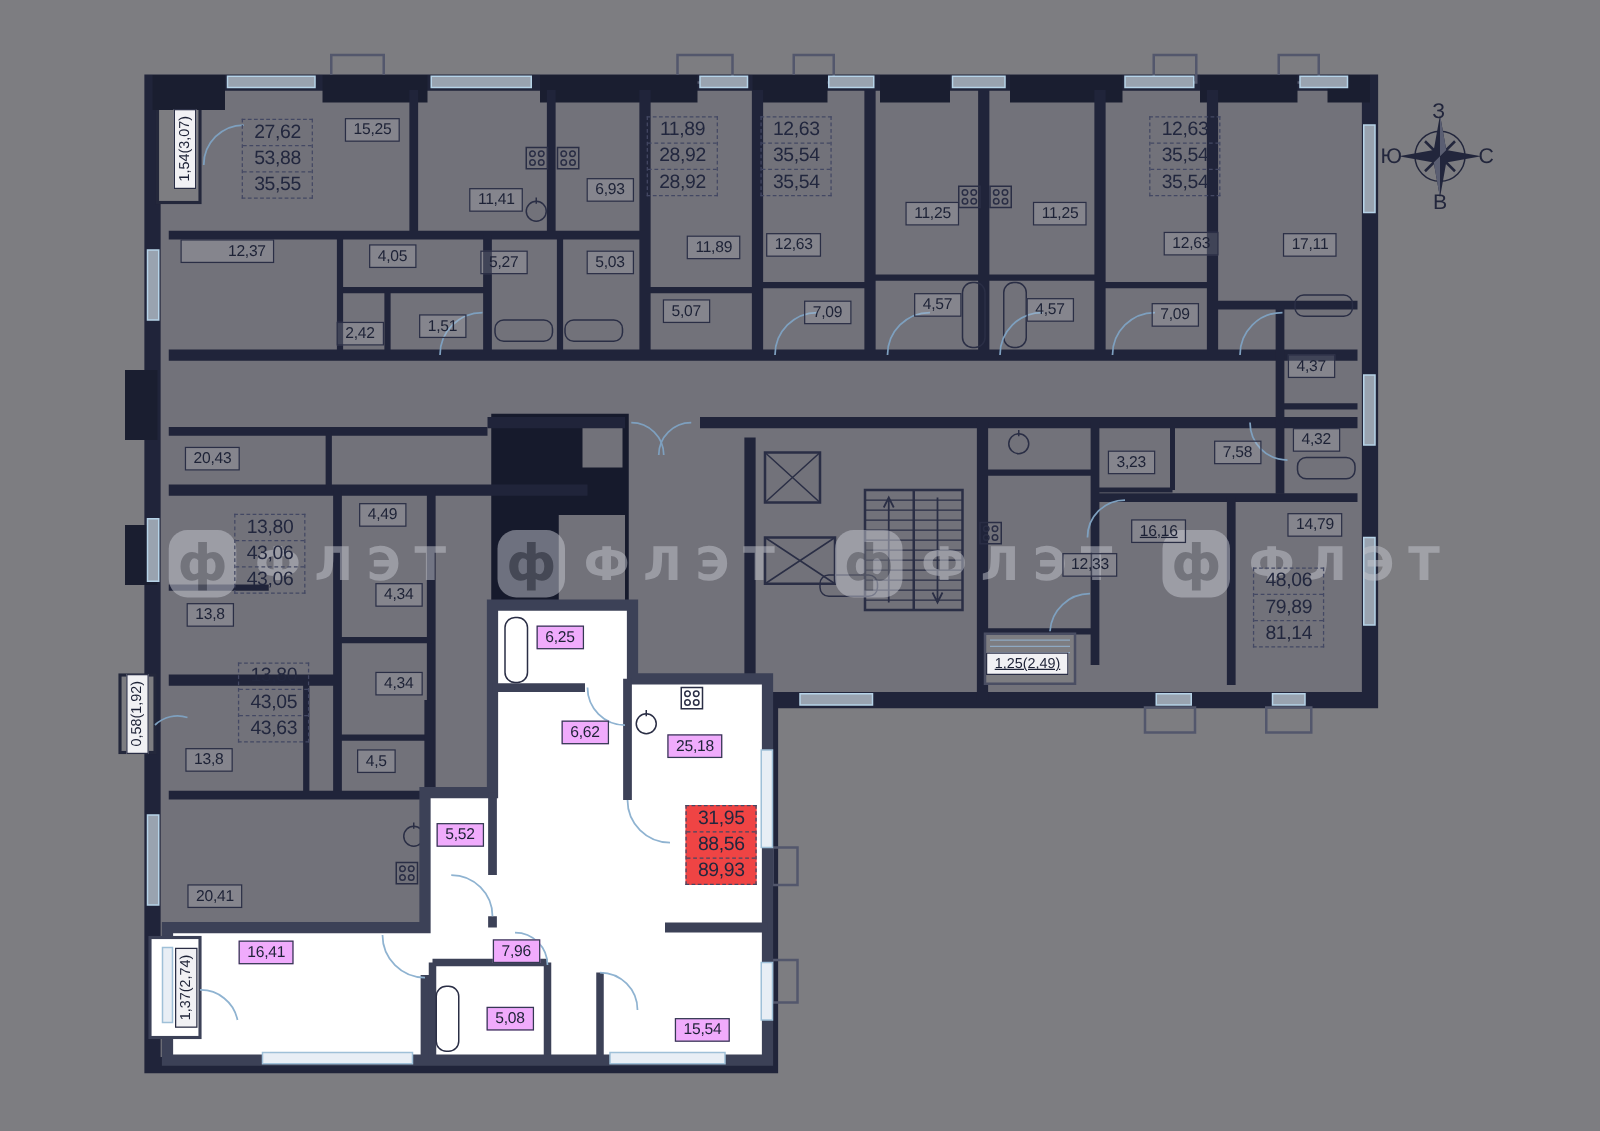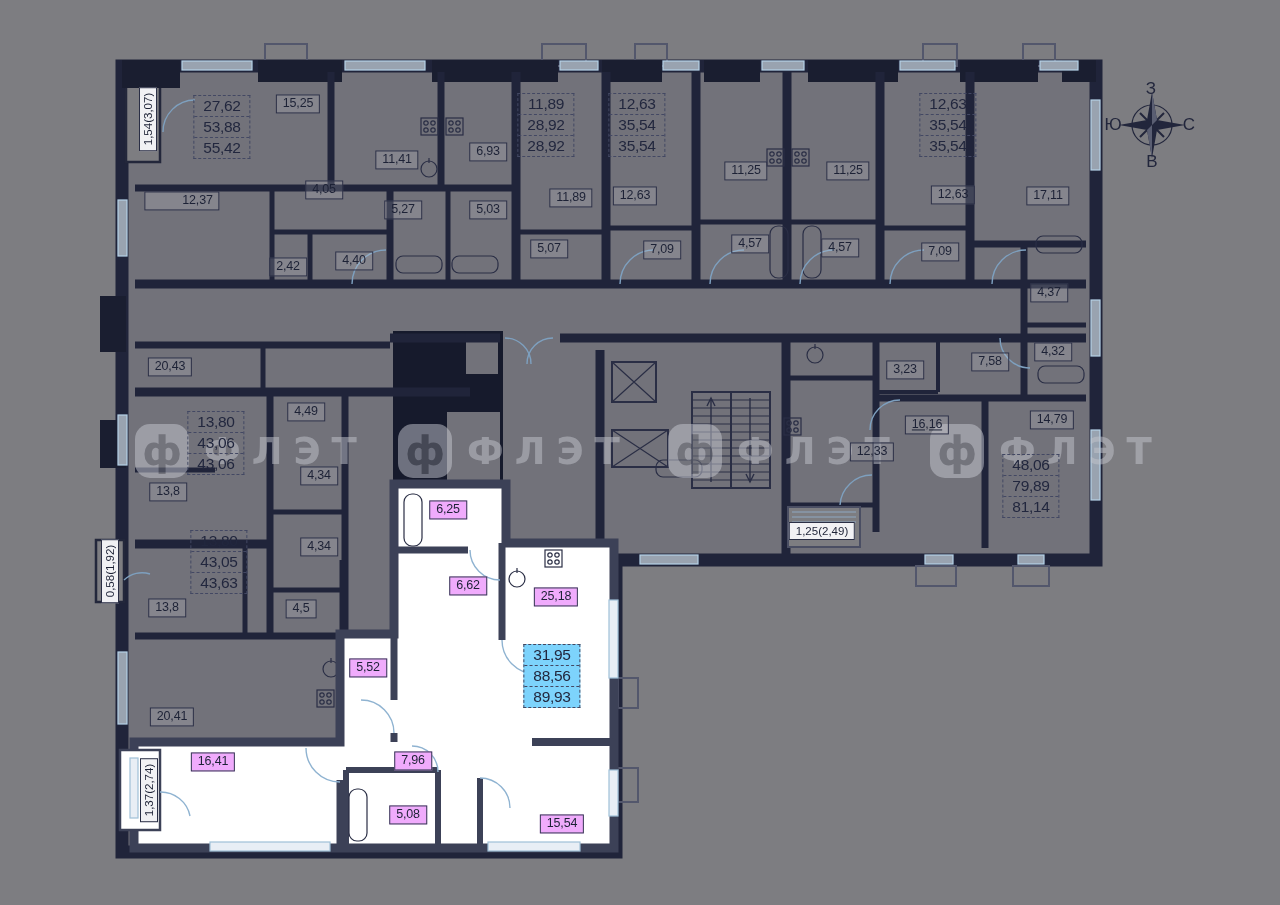--- a/index.html
+++ b/index.html
@@ -9,21 +9,21 @@
   
   .rlabel{position:absolute;transform:translate(-50%,-50%);border:1.4px solid #2a2e45;
           background:rgba(235,237,242,.16);color:#1d2236;font-size:12.5px;line-height:1.05;
           padding:2px 6px;white-space:nowrap;letter-spacing:-.2px;}
   .rlabel.on-white{background:#f0abfc;border-color:#343a52;}
   
   .asum{position:absolute;transform:translate(-50%,-50%);border:1.6px dashed #434863;
         color:#22273e;font-size:15.5px;text-align:center;background:transparent;cursor:pointer;}
   .asum .ln{display:block;padding:1px 9px;border-bottom:1.6px dashed #434863;letter-spacing:-.3px;}
   .asum .ln:last-child{border-bottom:none;}
-  .asum.sel{background:#7dd3fc;}
+  .asum.sel{background:#ef4444;margin-left:25px;}
   
   .dim{position:absolute;border:1.2px solid #2a2e45;background:#f1f1f4;color:#1d2236;
        font-size:11.5px;white-space:nowrap;}
   .dim.v{writing-mode:vertical-rl;transform:translate(-50%,-50%) rotate(180deg);padding:5px 2px;}
   .dim.h{transform:translate(-50%,-50%);padding:2px 6px;}
   
   .wm{position:absolute;display:flex;align-items:center;gap:15px;opacity:.5;pointer-events:none;}
   .wm-logo{width:54px;height:54px;border-radius:15px;background:#c6c8d1;color:#75777f;
            font-size:40px;font-weight:bold;display:flex;align-items:center;justify-content:center;
            font-family:"DejaVu Sans",sans-serif;}
@@ -291,21 +291,21 @@
   </div>
 
   <div class="cmp" style="left:1151px;top:89px;">З</div>
   <div class="cmp" style="left:1113px;top:125px;">Ю</div>
   <div class="cmp" style="left:1189px;top:125px;">С</div>
   <div class="cmp" style="left:1152px;top:162px;">В</div>
 
   <div class="asum" style="left:222px;top:127px;">
     <span class="ln">27,62</span>
     <span class="ln">53,88</span>
-    <span class="ln">55,42</span>
+    <span class="ln">35,55</span>
   </div>
   <div class="asum" style="left:546px;top:125px;">
     <span class="ln">11,89</span>
     <span class="ln">28,92</span>
     <span class="ln">28,92</span>
   </div>
   <div class="asum" style="left:637px;top:125px;">
     <span class="ln">12,63</span>
     <span class="ln">35,54</span>
     <span class="ln">35,54</span>
@@ -333,25 +333,25 @@
   <div class="asum sel" style="left:552px;top:676px;">
     <span class="ln">31,95</span>
     <span class="ln">88,56</span>
     <span class="ln">89,93</span>
   </div>
 
   <div class="rlabel" style="left:298px;top:104px;">15,25</div>
   <div class="rlabel" style="left:397px;top:160px;">11,41</div>
   <div class="rlabel" style="left:488px;top:152px;">6,93</div>
   <div class="rlabel" style="left:182px;top:201px;padding-left:37px;">12,37</div>
-  <div class="rlabel" style="left:314px;top:190px;margin-left:10px;">4,05</div>
+  <div class="rlabel" style="left:314px;top:205px;">4,05</div>
   <div class="rlabel" style="left:403px;top:210px;">5,27</div>
   <div class="rlabel" style="left:488px;top:210px;">5,03</div>
   <div class="rlabel" style="left:288px;top:267px;">2,42</div>
-  <div class="rlabel" style="left:354px;top:261px;">4,40</div>
+  <div class="rlabel" style="left:354px;top:261px;">1,51</div>
   <div class="rlabel" style="left:571px;top:198px;">11,89</div>
   <div class="rlabel" style="left:549px;top:249px;">5,07</div>
   <div class="rlabel" style="left:635px;top:196px;">12,63</div>
   <div class="rlabel" style="left:662px;top:250px;">7,09</div>
   <div class="rlabel" style="left:746px;top:171px;">11,25</div>
   <div class="rlabel" style="left:750px;top:244px;">4,57</div>
   <div class="rlabel" style="left:848px;top:171px;">11,25</div>
   <div class="rlabel" style="left:840px;top:248px;">4,57</div>
   <div class="rlabel" style="left:953px;top:195px;">12,63</div>
   <div class="rlabel" style="left:940px;top:252px;">7,09</div>
@@ -376,15 +376,15 @@
   <div class="rlabel on-white" style="left:556px;top:597px;">25,18</div>
   <div class="rlabel on-white" style="left:368px;top:668px;text-align:right;">5,52</div>
   <div class="rlabel on-white" style="left:213px;top:762px;">16,41</div>
   <div class="rlabel on-white" style="left:413px;top:761px;">7,96</div>
   <div class="rlabel on-white" style="left:408px;top:815px;">5,08</div>
   <div class="rlabel on-white" style="left:562px;top:824px;">15,54</div>
 
   <div class="dim v" style="left:148px;top:119px;">1,54(3,07)</div>
   <div class="dim v" style="left:110px;top:571px;">0,58(1,92)</div>
   <div class="dim v" style="left:149px;top:790px;">1,37(2,74)</div>
-  <div class="dim h" style="left:822px;top:531px;">1,25(2,49)</div>
+  <div class="dim h" style="left:822px;top:531px;text-decoration:underline;">1,25(2,49)</div>
 
 </div>
 
 </body></html>

